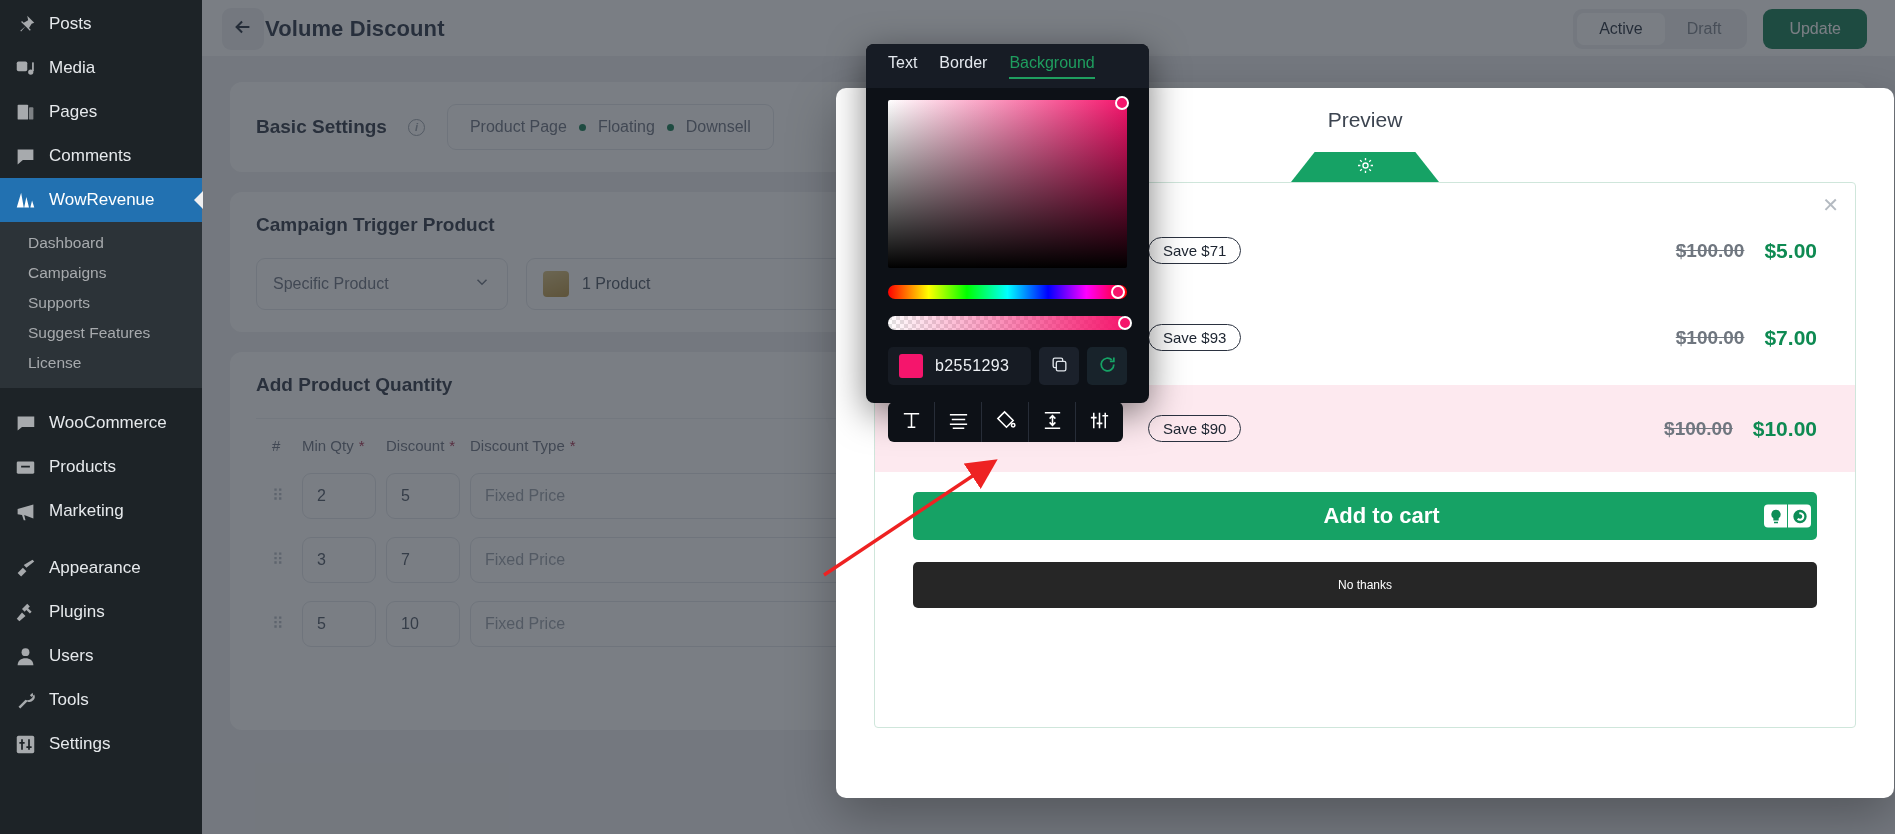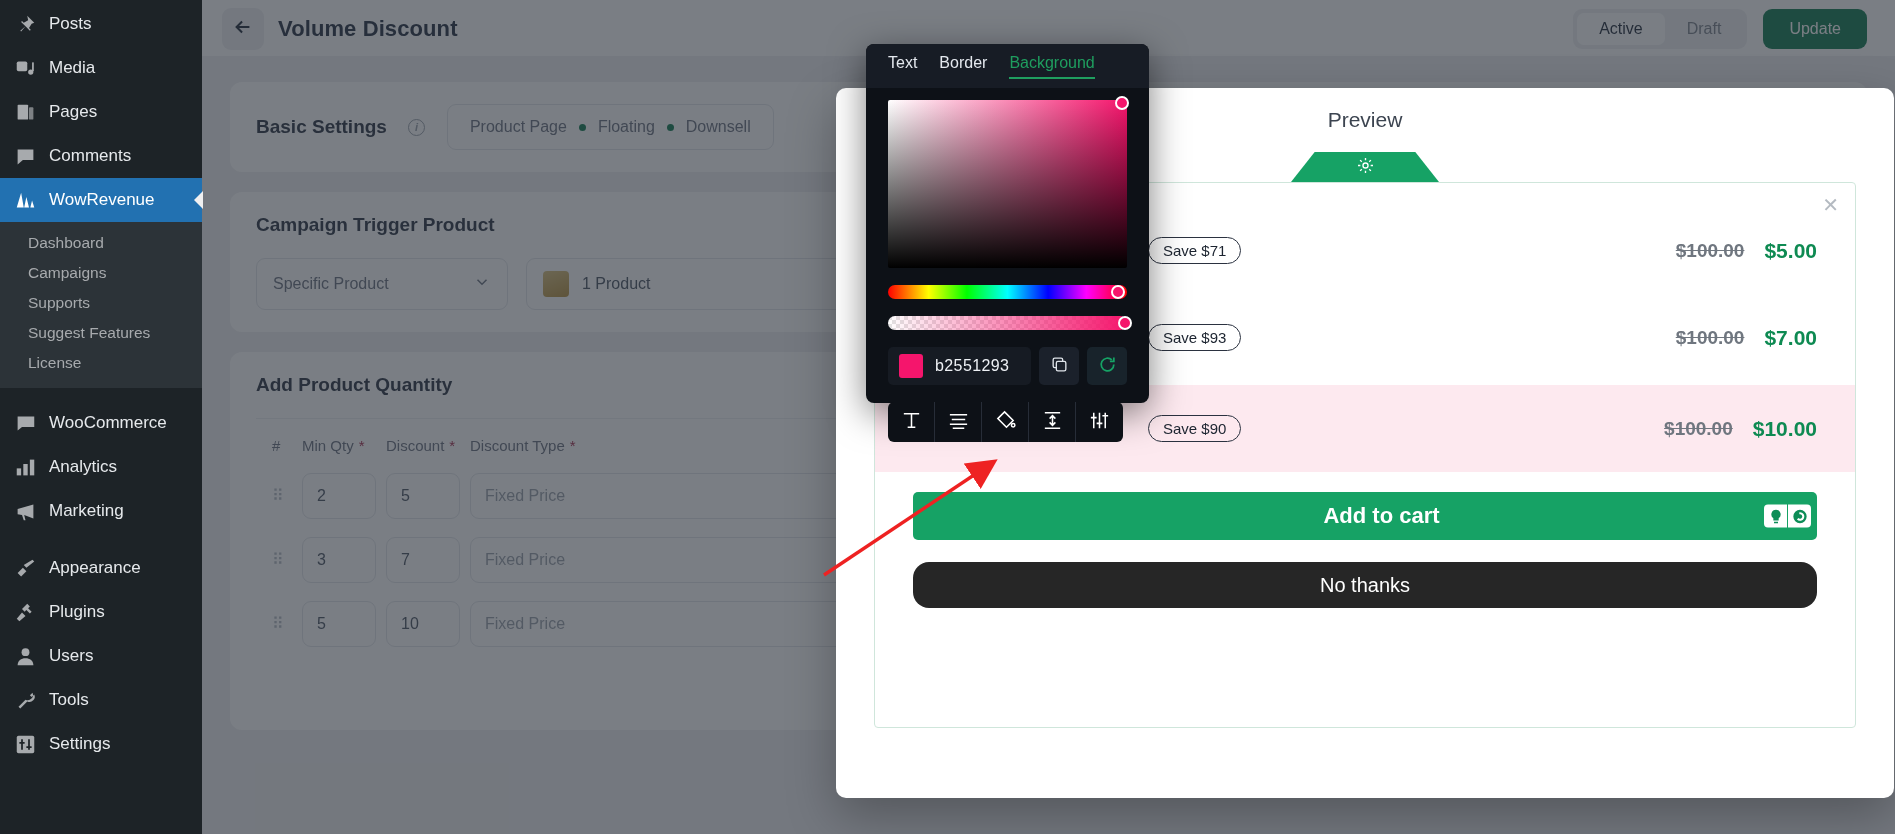--- a/index.html
+++ b/index.html
@@ -36,21 +36,21 @@
   }
   .wp-sep { height: 13px; }
 
   
   .main {
     position:absolute; left:202px; top:0; right:0; bottom:0;
     background: #f0f0f1; overflow:hidden;
   }
   .topbar {
     height: 56px; display:flex; align-items:center; padding: 1px 28px 0 20px;
-    background:#fff; gap: 14px;
+    background:#fff; gap: 1px;
   }
   .back-btn {
     width: 42px; height: 42px; border-radius: 9px; background:#eef0f2;
     display:flex; align-items:center; justify-content:center;
   }
   .back-btn svg { width:22px; height:22px; stroke:#1f2937; fill:none; stroke-width:2.2; }
   .page-title { font-size: 22px; font-weight: 700; color:#273142; letter-spacing:.1px; }
   .topbar-right { margin-left:auto; display:flex; align-items:center; gap: 16px; }
   .seg {
     display:flex; background:#eef0f2; border-radius:9px; padding:4px;
@@ -182,22 +182,22 @@
     position:absolute; right: 6px; top:50%; transform:translateY(-50%);
     display:flex; gap:1px;
   }
   .cb {
     width:23px; height:23px; background:#fff; display:flex; align-items:center; justify-content:center;
   }
   .cb:first-child { border-radius: 4px 0 0 4px; }
   .cb:last-child { border-radius: 0 4px 4px 0; }
   .cb svg { width: 16px; height:16px; fill:#0d8d57; }
   .no-thanks {
-    margin: 22px 38px 0 38px; background:#262626; border-radius:16px; height: 46px;
-    display:flex; align-items:center; justify-content:center; color:#fff; font-size:20px;
+    margin: 22px 38px 0 38px; background:#262626; border-radius:5px; height: 46px;
+    display:flex; align-items:center; justify-content:center; color:#fff; font-size:12px;
   }
 
   
   .picker {
     position:absolute; left: 866px; top: 44px; width: 283px; z-index: 60;
     background:#0d1117; border-radius: 8px; box-shadow: 0 10px 36px rgba(0,0,0,.5);
   }
   .picker-tabs {
     display:flex; gap: 22px; padding: 10px 22px 9px 22px; font-size: 16px;
     background:#171c25; border-radius: 8px 8px 0 0;
@@ -329,26 +329,25 @@
         <span class="ico">
             <svg viewBox="0 0 24 24">
               <path d="M2 4h20v12H8l-5 4V4z"></path>
             </svg>
           </span>
         <span>WooCommerce</span>
       </div>
       <div class="wp-item">
         <span class="ico">
             <svg viewBox="0 0 24 24">
-              <rect x="2" y="13" width="5" height="8"></rect>
-              <rect x="9.5" y="8" width="5" height="13"></rect>
-              <rect x="17" y="3" width="5" height="18"></rect>
-            </svg>
-          </span>
-        <span>Analytics</span>
+              <rect x="2" y="5" width="20" height="14" rx="1.5"></rect>
+              <rect x="7" y="10" width="10" height="2" fill="#1d2327"></rect>
+            </svg>
+          </span>
+        <span>Products</span>
       </div>
       <div class="wp-item">
         <span class="ico">
             <svg viewBox="0 0 24 24">
               <path d="M3 9v6l5 1 2 6h2l-1.5-6L21 20V4L3 9z"></path>
             </svg>
           </span>
         <span>Marketing</span>
       </div>
     </div>

